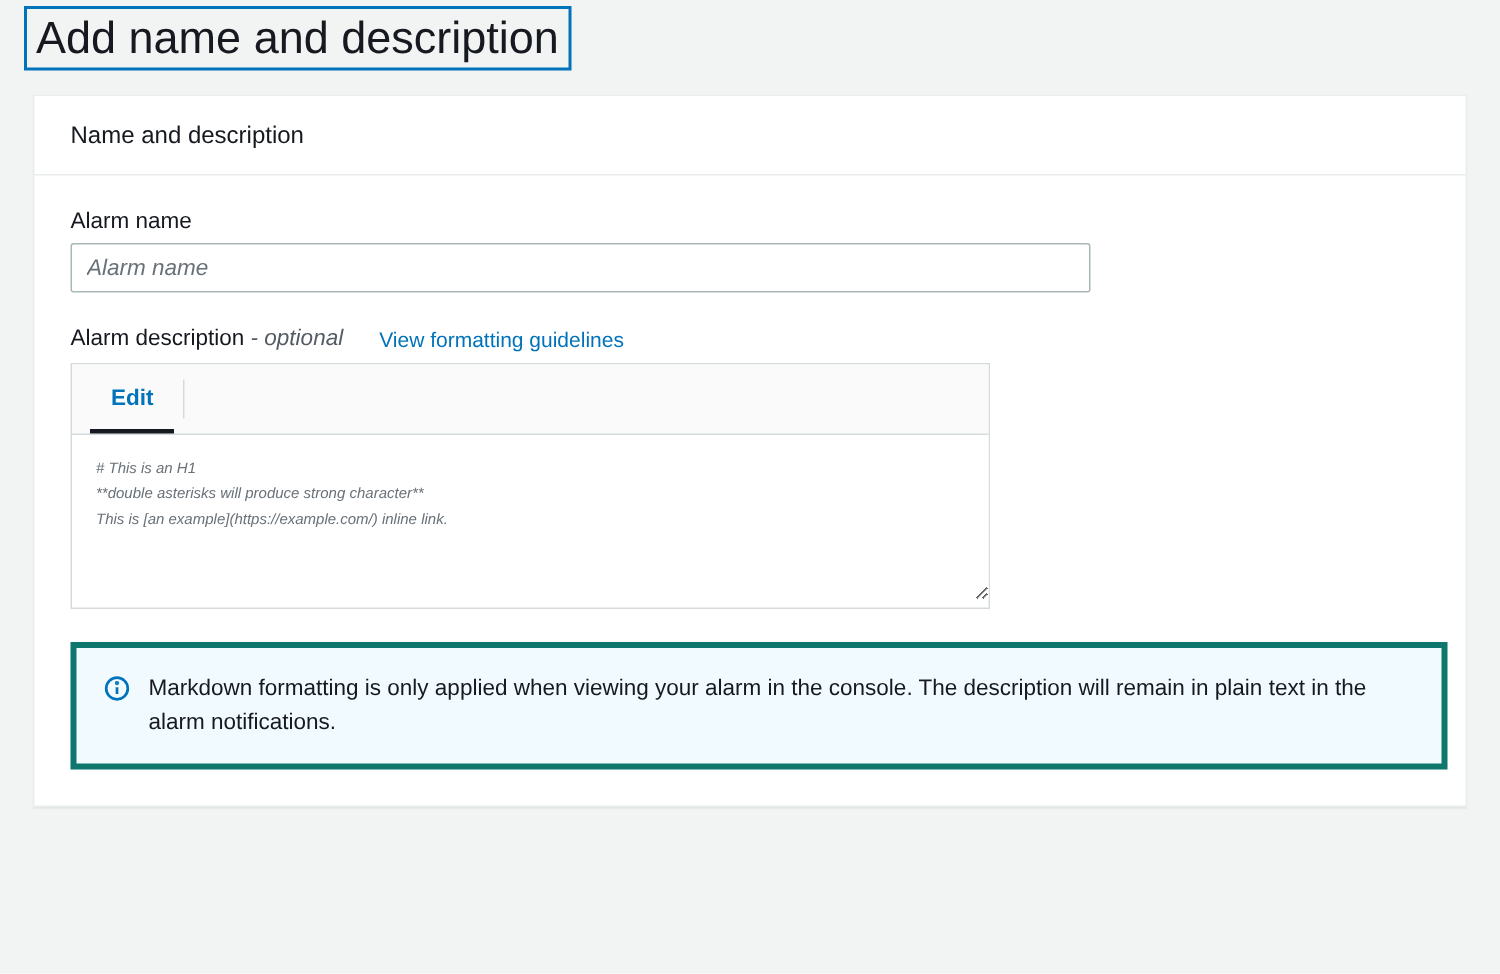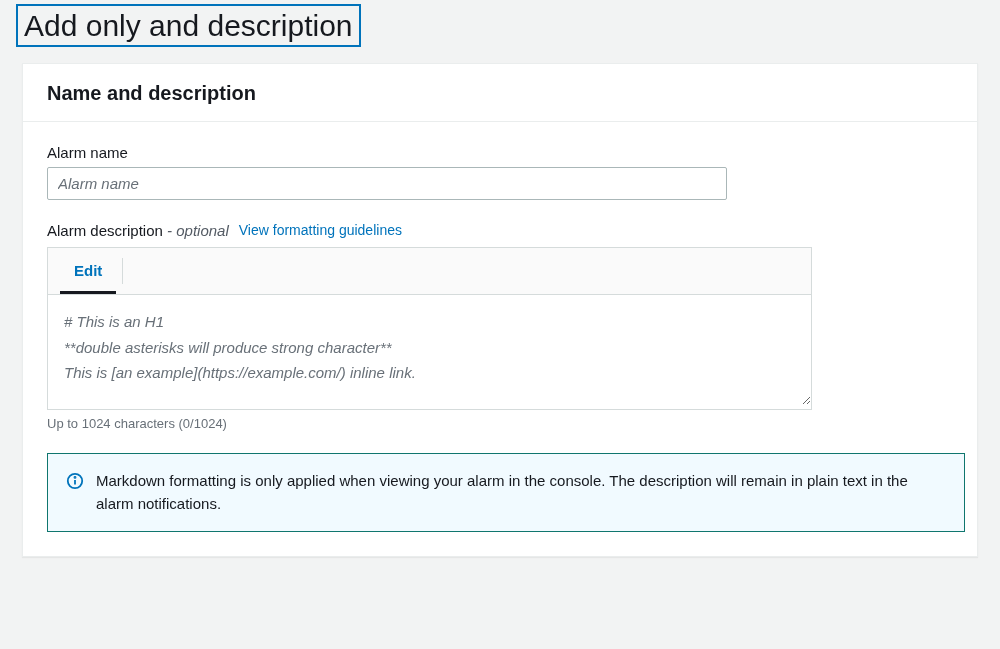--- a/index.html
+++ b/index.html
@@ -28,22 +28,22 @@
       background: #ffffff;
       border: 1px solid #eaeded;
       margin: 0 22px;
       box-shadow: 0 1px 1px rgba(0,0,0,0.05);
     }
     .panel-header {
       padding: 18px 24px 16px 24px;
       border-bottom: 1px solid #eaeded;
     }
     .panel-header h2 {
-      font-size: 20px;
-      font-weight: 700;
+      font-size: 16px;
+      font-weight: 400;
       color: #16191f;
     }
     .panel-body {
       padding: 22px 12px 24px 24px;
     }
     .field-label {
       font-size: 15px;
       color: #16191f;
       margin-bottom: 6px;
       display: block;
@@ -64,34 +64,34 @@
     }
     .text-input::placeholder {
       color: #687078;
       font-style: italic;
     }
     .field-group {
       margin-bottom: 22px;
     }
     .desc-label-row {
       display: flex;
-      align-items: flex-start;
-      gap: 10px;
+      align-items: center;
+      gap: 24px;
       margin-bottom: 8px;
     }
     .guidelines-link {
       color: #0073bb;
       font-size: 14px;
       font-weight: 400;
       text-decoration: none;
       cursor: pointer;
     }
     .editor-box {
       border: 1px solid #d5dbdb;
-      width: 765px;
+      width: 613px;
       max-width: 100%;
     }
     .tabs {
       display: flex;
       border-bottom: 1px solid #d5dbdb;
       background: #fafafa;
       padding: 0 12px;
     }
     .tab {
       padding: 14px 14px 12px 14px;
@@ -108,39 +108,39 @@
     }
     .tab-divider {
       width: 1px;
       background: #d5dbdb;
       margin: 10px 6px;
     }
     .textarea {
       width: 100%;
       border: none;
       padding: 14px 16px;
-      font-size: 15px;
+      font-size: 10px;
       font-family: inherit;
       resize: both;
       min-height: 110px;
       color: #16191f;
       font-style: italic;
     }
     .textarea::placeholder {
       color: #687078;
       font-style: italic;
       line-height: 1.7;
     }
     .helper-text {
       font-size: 13px;
       color: #687078;
       margin-top: 6px;
     }
     .info-box {
-      border: 1px solid #0f766e;
+      border: 4px solid #0f766e;
       background: #f1faff;
       padding: 16px 18px;
       display: flex;
       gap: 12px;
       align-items: flex-start;
     }
     .info-icon {
       flex-shrink: 0;
       margin-top: 2px;
     }
@@ -155,21 +155,21 @@
       font-size: 15px;
       color: #16191f;
       line-height: 1.5;
     }
   </style>
 </head>
 <body>
 
 
 
-<h1 class="page-title">Add only and description</h1>
+<h1 class="page-title">Add name and description</h1>
 
 <div class="panel">
   <div class="panel-header">
     <h2>Name and description</h2>
   </div>
   <div class="panel-body">
 
     <div class="field-group">
       <label class="field-label">Alarm name</label>
       <input type="text" class="text-input" placeholder="Alarm name" style="">
@@ -186,21 +186,20 @@
 
       <div class="editor-box">
         <div class="tabs">
           <div class="tab active">Edit</div>
           <div class="tab-divider"></div>
         </div>
         <textarea class="textarea" placeholder="# This is an H1
 **double asterisks will produce strong character**
 This is [an example](https://example.com/) inline link." style=""></textarea>
       </div>
-      <div class="helper-text">Up to 1024 characters (0/1024)</div>
     </div>
 
     <div class="info-box">
       <span class="info-icon">
         <svg viewBox="0 0 20 20">
           <circle cx="10" cy="10" r="8"></circle>
           <line x1="10" y1="9" x2="10" y2="14"></line>
           <circle cx="10" cy="6" r="0.6" fill="#0073bb" stroke="#0073bb"></circle>
         </svg>
       </span>

